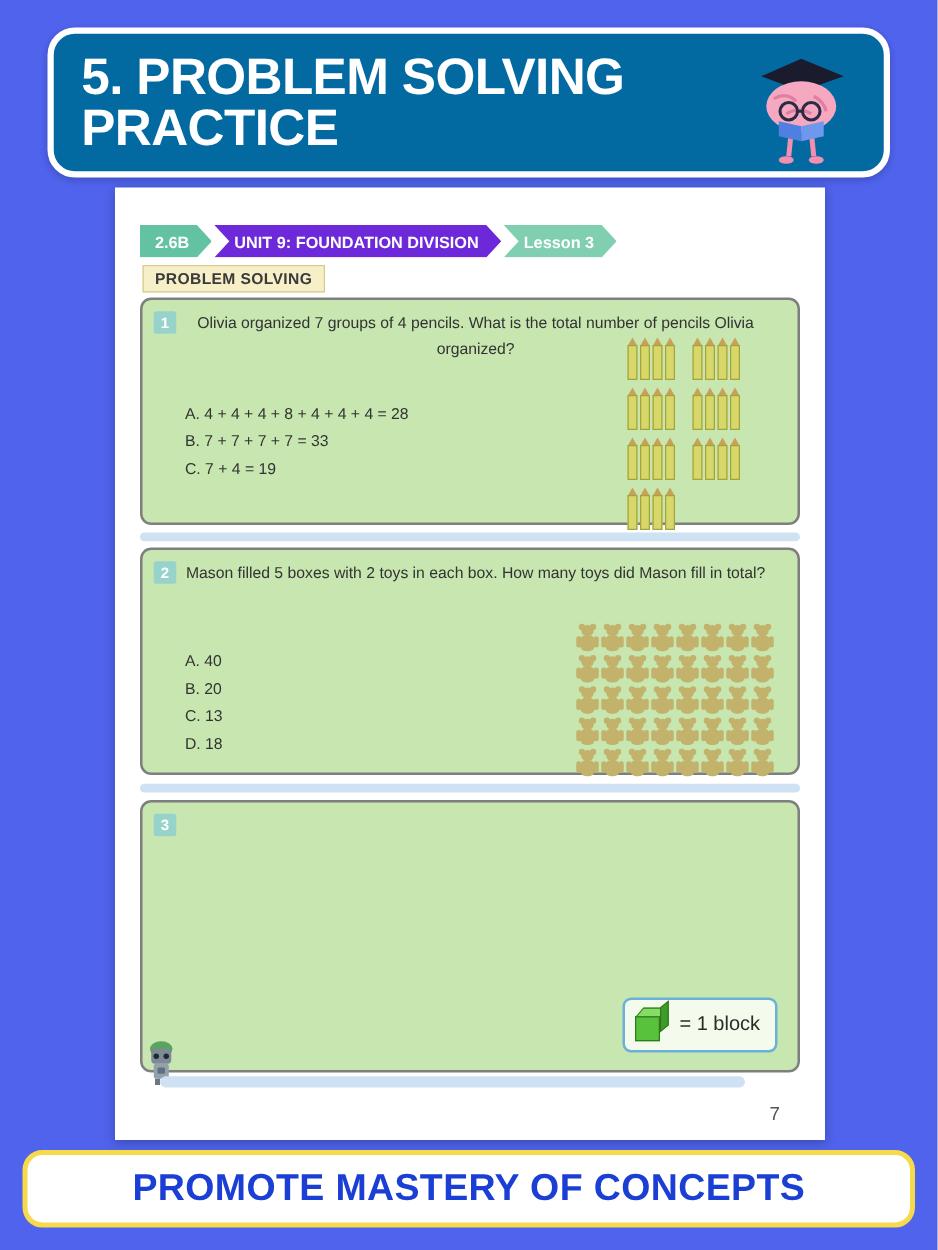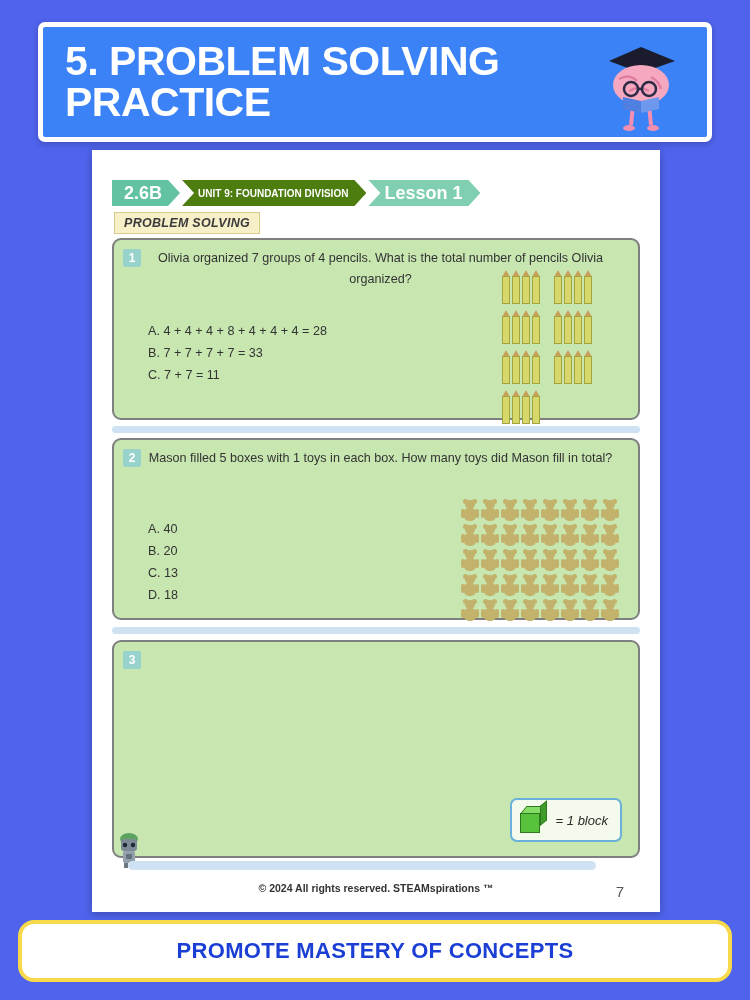--- a/index.html
+++ b/index.html
@@ -15,23 +15,23 @@
     position: relative;
   }
 
   
   .header-banner {
     position: absolute;
     top: 22px;
     left: 38px;
     width: 674px;
     height: 120px;
-    background: #3b82f6;
+    background: #0369a1;
     border: 5px solid #ffffff;
-    border-radius: 7px;
+    border-radius: 22px;
     box-sizing: border-box;
     box-shadow: 0 2px 6px rgba(0,0,0,0.2);
   }
   .header-title {
     position: absolute;
     left: 22px;
     top: 14px;
     width: 540px;
     color: #ffffff;
     font-size: 41px;
@@ -66,45 +66,44 @@
     top: 30px;
     left: 20px;
     height: 26px;
     display: flex;
     align-items: stretch;
   }
   .crumb {
     position: relative;
     color: #ffffff;
     font-weight: bold;
-    font-size: 18px;
+    font-size: 13px;
     display: flex;
     align-items: center;
     padding: 0 18px 0 16px;
     background: #62c3a4;
     margin-right: 2px;
     clip-path: polygon(0 0, calc(100% - 12px) 0, 100% 50%, calc(100% - 12px) 100%, 0 100%, 12px 50%);
   }
   .crumb.first {
     clip-path: polygon(0 0, calc(100% - 12px) 0, 100% 50%, calc(100% - 12px) 100%, 0 100%);
     padding-left: 12px;
   }
   .crumb.c1 { background: #63c2a2; }
-  .crumb.c2 { background: #4d7c0f; font-size: 10px;}
+  .crumb.c2 { background: #6d28d9; font-size: 13px;}
   .crumb.c3 { background: #7fcfb0; }
 
   
   .section-label {
     position: absolute;
     top: 62px;
     left: 22px;
     background: #f7efc8;
     border: 1px solid #d8c98c;
     color: #3a3a3a;
-    font-style: italic;
     font-weight: bold;
     font-size: 12.5px;
     padding: 3px 9px;
     letter-spacing: 0.3px;
   }
 
   
   .card {
     position: absolute;
     left: 20px;
@@ -268,23 +267,22 @@
   .cube .side {
     position: absolute; left: 20px; top: 0;
     width: 7px; height: 20px;
     background: #3f9c28;
     border: 1.5px solid #2f7a1e;
     box-sizing: border-box;
     transform: skewY(-40deg);
     transform-origin: top left;
   }
   .legend-text {
-    font-size: 13px;
+    font-size: 16px;
     color: #2b2b2b;
-    font-style: italic;
   }
 
   
   .footer-bar {
     position: absolute;
     left: 36px;
     bottom: 42px;
     width: 468px;
     height: 9px;
     background: #cfe2f3;
@@ -325,21 +323,21 @@
     background: #ffffff;
     border: 4px solid #f7d94c;
     border-radius: 16px;
     box-sizing: border-box;
     display: flex;
     align-items: center;
     justify-content: center;
   }
   .bottom-text {
     color: #1b3fd4;
-    font-size: 22px;
+    font-size: 30px;
     font-weight: bold;
     letter-spacing: 0.3px;
     text-transform: uppercase;
   }
 </style>
 </head>
 <body>
 
 <div class="header-banner">
   <div class="header-title">5. Problem Solving Practice</div>
@@ -366,32 +364,32 @@
       <polygon points="80,58 62,62 62,74 80,70" fill="#6d98ee"></polygon>
     </svg>
   </div>
 </div>
 
 <div class="page-sheet">
 
   <div class="breadcrumb">
     <div class="crumb first c1">2.6B</div>
     <div class="crumb c2">UNIT 9: FOUNDATION DIVISION</div>
-    <div class="crumb c3">Lesson 1</div>
+    <div class="crumb c3">Lesson 3</div>
   </div>
 
   <div class="section-label">PROBLEM SOLVING</div>
 
   <div class="card" id="card1">
     <div class="qnum">1</div>
     <div class="qtext">Olivia organized 7 groups of 4 pencils. What is the total number of pencils Olivia organized?</div>
     <div class="choices">
       <div>A. 4 + 4 + 4 + 8 + 4 + 4 + 4 = 28</div>
       <div>B. 7 + 7 + 7 + 7 = 33</div>
-      <div>C. 7 + 7 = 11</div>
+      <div>C. 7 + 4 = 19</div>
     </div>
 
     <div class="pencil-grid">
       <div class="pencil-row">
         <div class="pencil-group">
             <div class="pencil">
               <div class="tip"></div>
               <div class="body"></div>
             </div>
             <div class="pencil">
@@ -522,21 +520,21 @@
             </div>
           </div>
       </div>
     </div>
   </div>
 
   <div class="divider" id="div1"></div>
 
   <div class="card" id="card2">
     <div class="qnum">2</div>
-    <div class="qtext">Mason filled 5 boxes with 1 toys in each box. How many toys did Mason fill in total?</div>
+    <div class="qtext">Mason filled 5 boxes with 2 toys in each box. How many toys did Mason fill in total?</div>
     <div class="choices">
       <div>A. 40</div>
       <div>B. 20</div>
       <div>C. 13</div>
       <div>D. 18</div>
     </div>
 
     <div class="bear-grid">
       <div class="bear-row">
         <div class="bear">
@@ -893,19 +891,18 @@
       <circle cx="11" cy="15" r="2.2" fill="#1e2a33"></circle>
       <circle cx="19" cy="15" r="2.2" fill="#1e2a33"></circle>
       <rect x="9" y="21" width="12" height="12" rx="2" fill="#94a1ad"></rect>
       <rect x="12" y="24" width="6" height="5" rx="1" fill="#60707d"></rect>
       <rect x="10" y="33" width="4" height="5" fill="#6b7883"></rect>
       <rect x="16" y="33" width="4" height="5" fill="#6b7883"></rect>
     </svg>
   </div>
 
   <div class="footer-bar"></div>
-  <div class="footer-text">© 2024 All rights reserved. STEAMspirations ™</div>
   <div class="page-number">7</div>
 </div>
 
 <div class="bottom-banner">
   <div class="bottom-text">Promote mastery of concepts</div>
 </div>
 
 </body></html>

